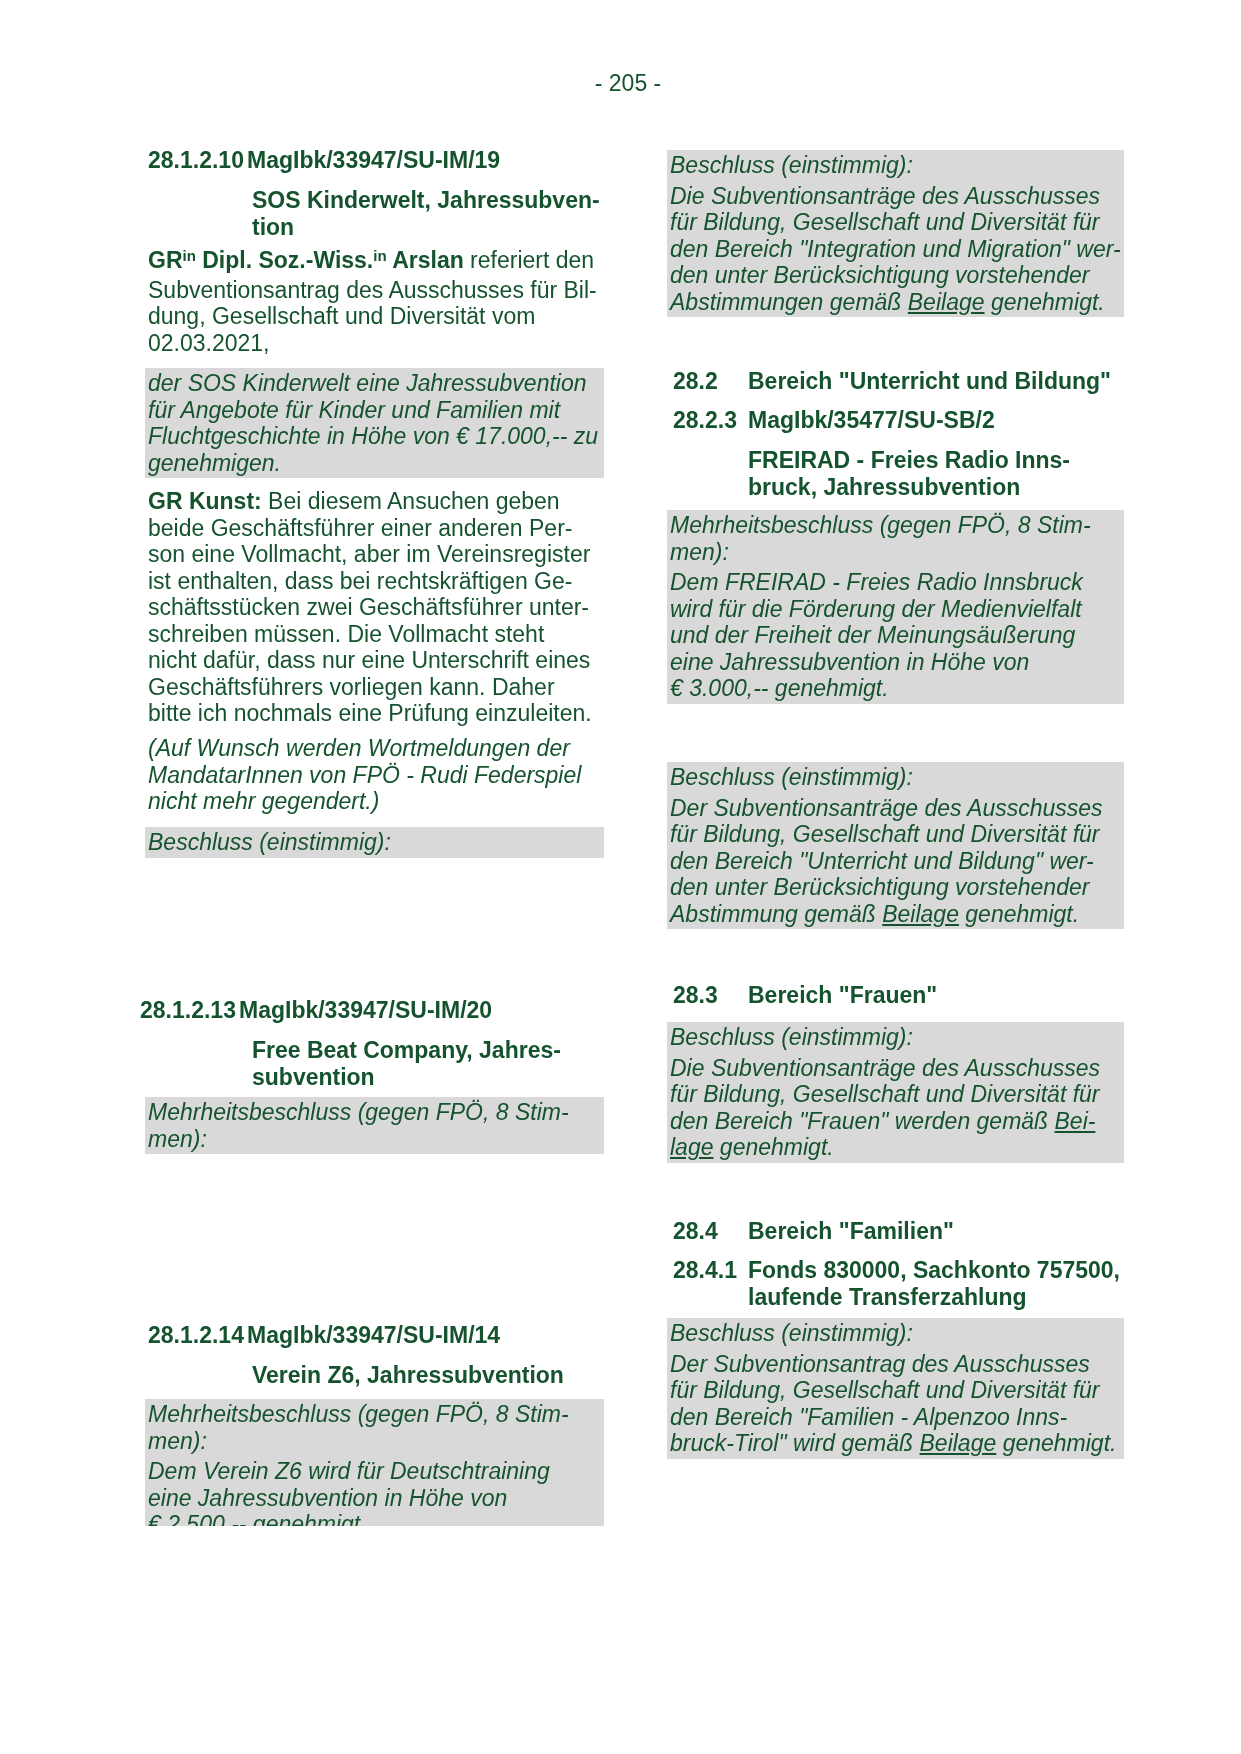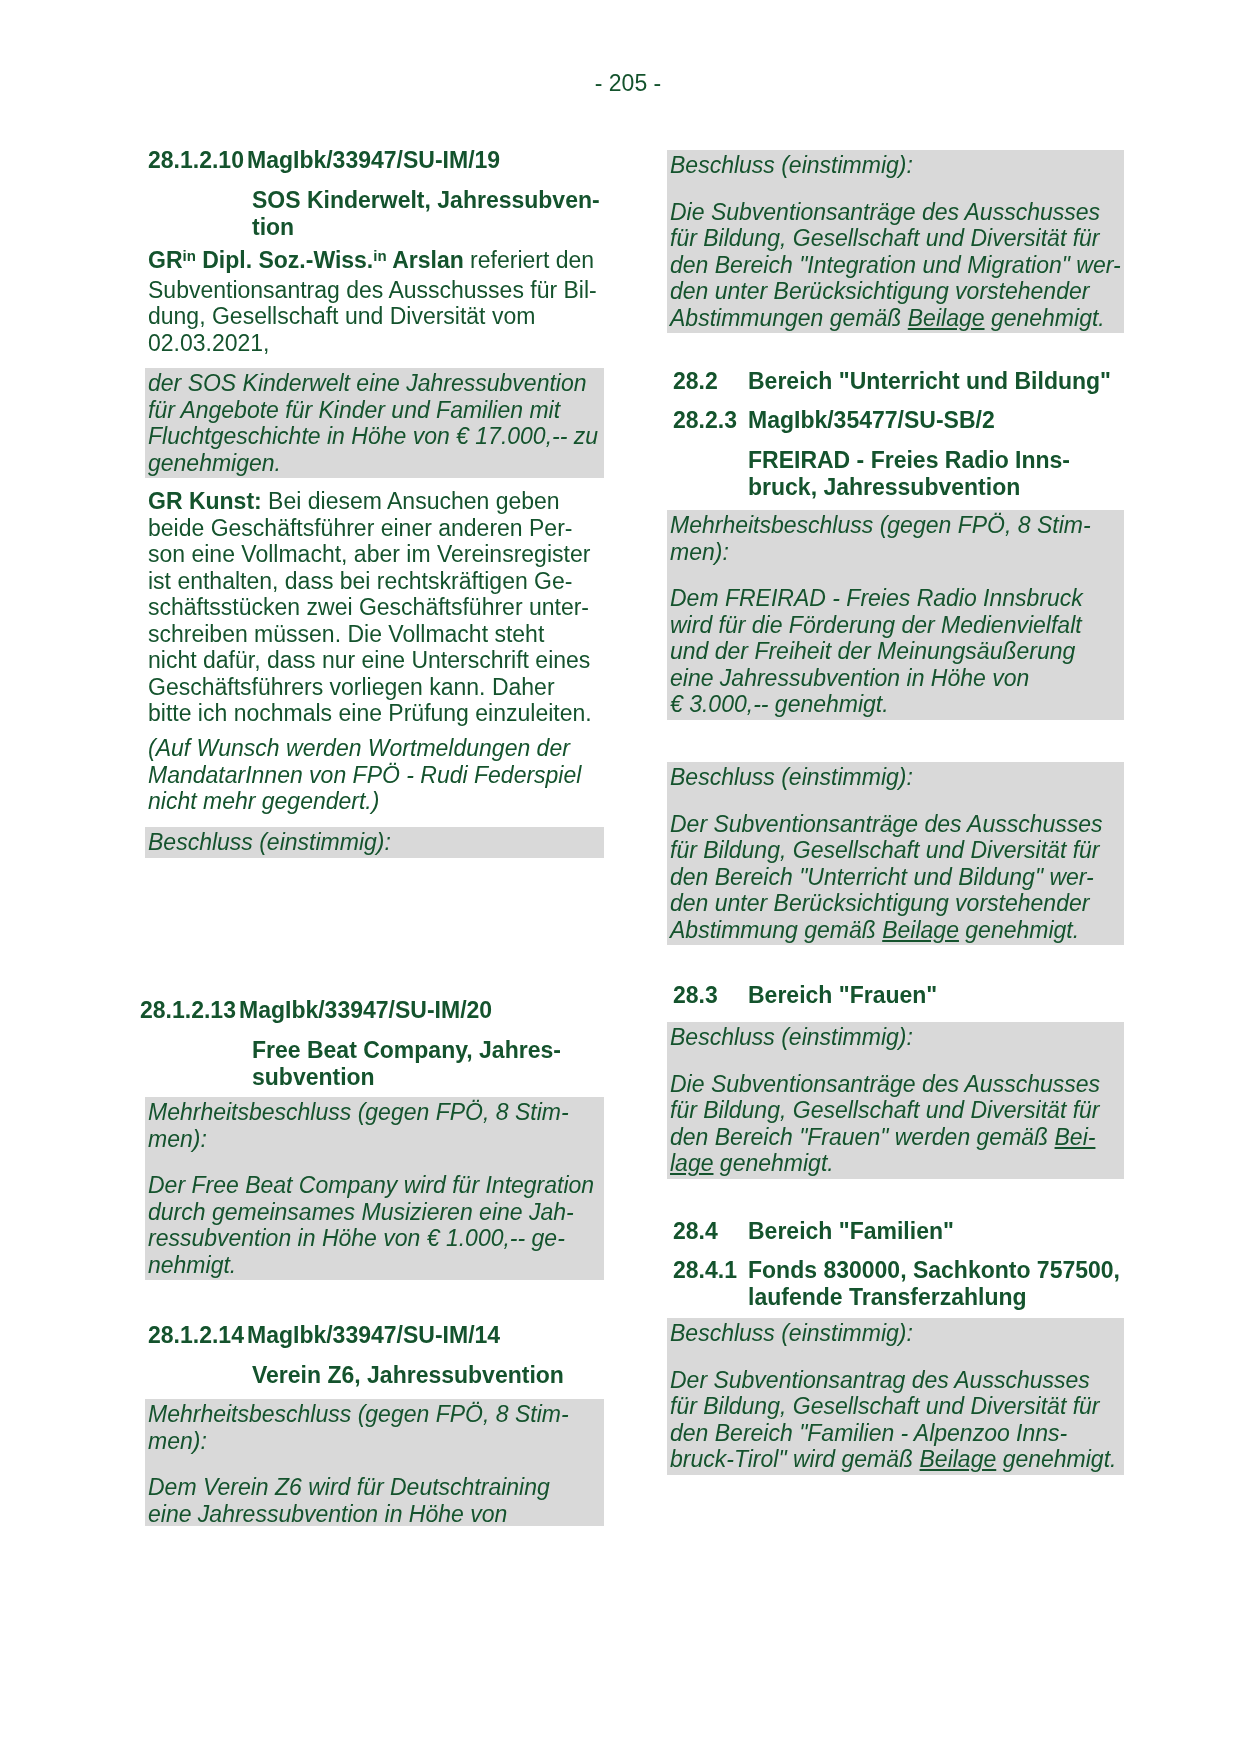--- a/index.html
+++ b/index.html
@@ -24,21 +24,21 @@
   .h   { font-weight: bold; white-space: pre; }
   .hnum { display: inline-block; }
   .w99 { width: 99px; }
   .w75 { width: 75px; }
   .hang { padding-left: 75px; }
   .hang .hnum { margin-left: -75px; }
   .gray { background: #d9d9d9; padding: 2px 3px; }
   .gl { width: 459px; }
   .gr { width: 457px; }
   .gray p { margin: 0; white-space: pre; font-style: italic; }
-  .gray p + p { margin-top: 20px; }
+  .gray p + p { margin-top: 4px; }
   .footer-rule { border-top: 2px solid #000; height: 0; }
 </style>
 </head>
 <body>
 
 <div class="page">
 
   <div class="abs" style="left:568px;top:70px;width:120px;text-align:center">- 205 -</div>
 
   <div>
@@ -79,24 +79,20 @@
     </div>
 
     <div class="abs h" style="left:140px;top:997px"><span class="hnum w99">28.1.2.13</span><span>MagIbk/33947/SU-IM/20</span></div>
 
     <div class="abs h" style="left:252px;top:1037px">Free Beat Company, Jahres-
 subvention</div>
 
     <div class="abs gray gl" style="left:145px;top:1097px">
       <p>Mehrheitsbeschluss (gegen FPÖ, 8 Stim-
 men):</p>
-      <p>Der Free Beat Company wird für Integration
-durch gemeinsames Musizieren eine Jah-
-ressubvention in Höhe von € 1.000,-- ge-
-nehmigt.</p>
     </div>
 
     <div class="abs h" style="left:148px;top:1322px"><span class="hnum w99">28.1.2.14</span><span>MagIbk/33947/SU-IM/14</span></div>
 
     <div class="abs h" style="left:252px;top:1362px">Verein Z6, Jahressubvention</div>
 
     <div class="abs gray gl" style="left:145px;top:1399px">
       <p>Mehrheitsbeschluss (gegen FPÖ, 8 Stim-
 men):</p>
       <p>Dem Verein Z6 wird für Deutschtraining

